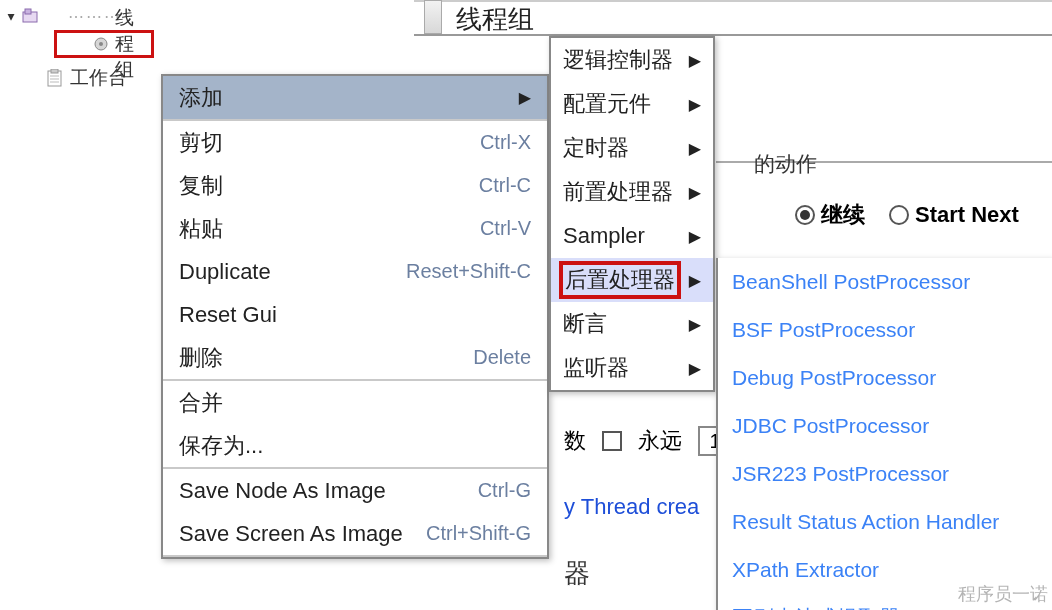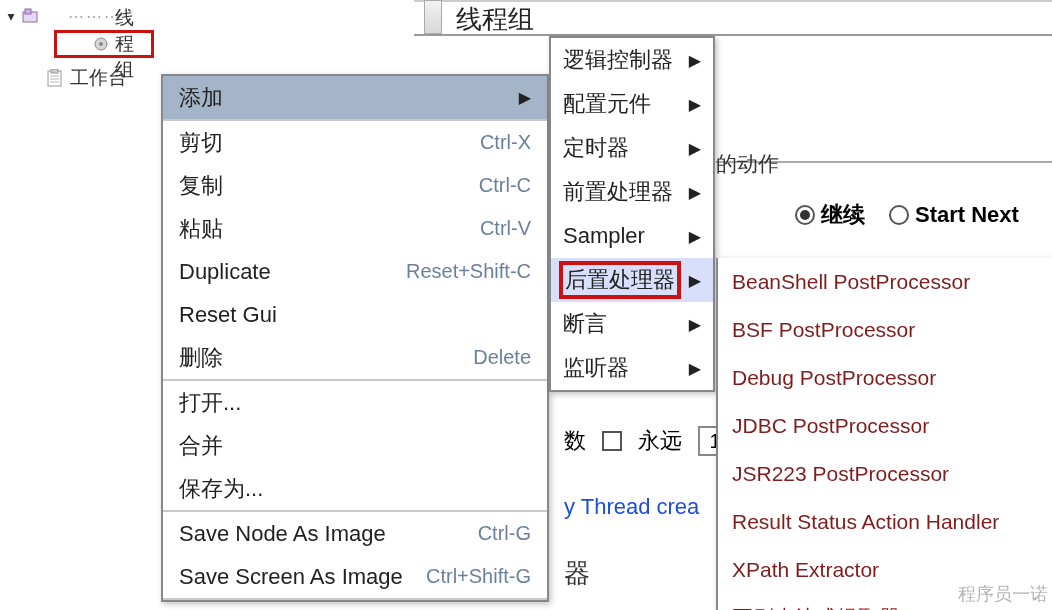--- a/index.html
+++ b/index.html
@@ -29,22 +29,22 @@
     
     
     .menu2 { position:absolute; left:549px; top:36px; width:166px; background:#fff; border:2px solid #888; box-shadow:2px 2px 6px rgba(0,0,0,0.25);}
     .menu2 .item { display:flex; align-items:center; justify-content:space-between; height:44px; padding:0 12px 0 12px; font-size:22px; color:#222; cursor:pointer;}
     .menu2 .item .arrow { color:#222; font-size:16px;}
     .menu2 .item.redborder span:first-child { border:4px solid #cc1111; padding:0 2px; margin:-4px;}
     .menu2 .item.highlighted { background:#d9defa;}
     
     
     .menu3 { position:absolute; left:716px; top:258px; width:336px; background:#fff; border-left:2px solid #888; box-shadow:2px 2px 6px rgba(0,0,0,0.25);}
-    .menu3 .item { height:48px; display:flex; align-items:center; padding:0 14px; font-size:21px; color:#7f1d1d; cursor:pointer; white-space:nowrap;}
-    .bg-legend { position:absolute; left:716px; top:150px; font-size:21px; color:#333;}
+    .menu3 .item { height:48px; display:flex; align-items:center; padding:0 14px; font-size:21px; color:#3b82f6; cursor:pointer; white-space:nowrap;}
+    .bg-legend { position:absolute; left:716px; top:150px; font-size:21px; color:#333;padding-left:38px;}
     .bg-radio-row { position:absolute; left:795px; top:200px; display:flex; align-items:center; gap:24px; font-size:22px;font-weight:bold;}
     .radio { width:20px; height:20px; border:2px solid #555; border-radius:50%; display:inline-flex; align-items:center; justify-content:center; margin-right:6px;}
     .radio.checked::after { content:""; width:10px; height:10px; background:#333; border-radius:50%;}
     .bg-count-row { position:absolute; left:564px; top:426px; display:flex; align-items:center; gap:16px; font-size:22px;}
     .checkbox { width:20px; height:20px; border:2px solid #555; display:inline-block; }
     .bg-input { width:34px; height:30px; border:2px solid #888; text-align:center; font-size:20px; background:#fff;}
     .bg-thread { position:absolute; left:564px; top:494px; font-size:22px; color:#1d4ed8;}
     .bg-qi { position:absolute; left:564px; top:556px; font-size:26px; color:#333;}
     
     .watermark { position:absolute; right:4px; bottom:4px; font-size:18px; color:rgba(130,130,130,0.6); }
@@ -139,24 +139,20 @@
   <div class="item">
       <span>Reset Gui</span>
       <span></span>
     </div>
   <div class="item">
       <span>删除</span>
       <span class="shortcut">Delete</span>
     </div>
   <div class="sep"></div>
   <div class="item">
-      <span>打开...</span>
-      <span></span>
-    </div>
-  <div class="item">
       <span>合并</span>
       <span></span>
     </div>
   <div class="item">
       <span>保存为...</span>
       <span></span>
     </div>
   <div class="sep"></div>
   <div class="item">
       <span>Save Node As Image</span>

